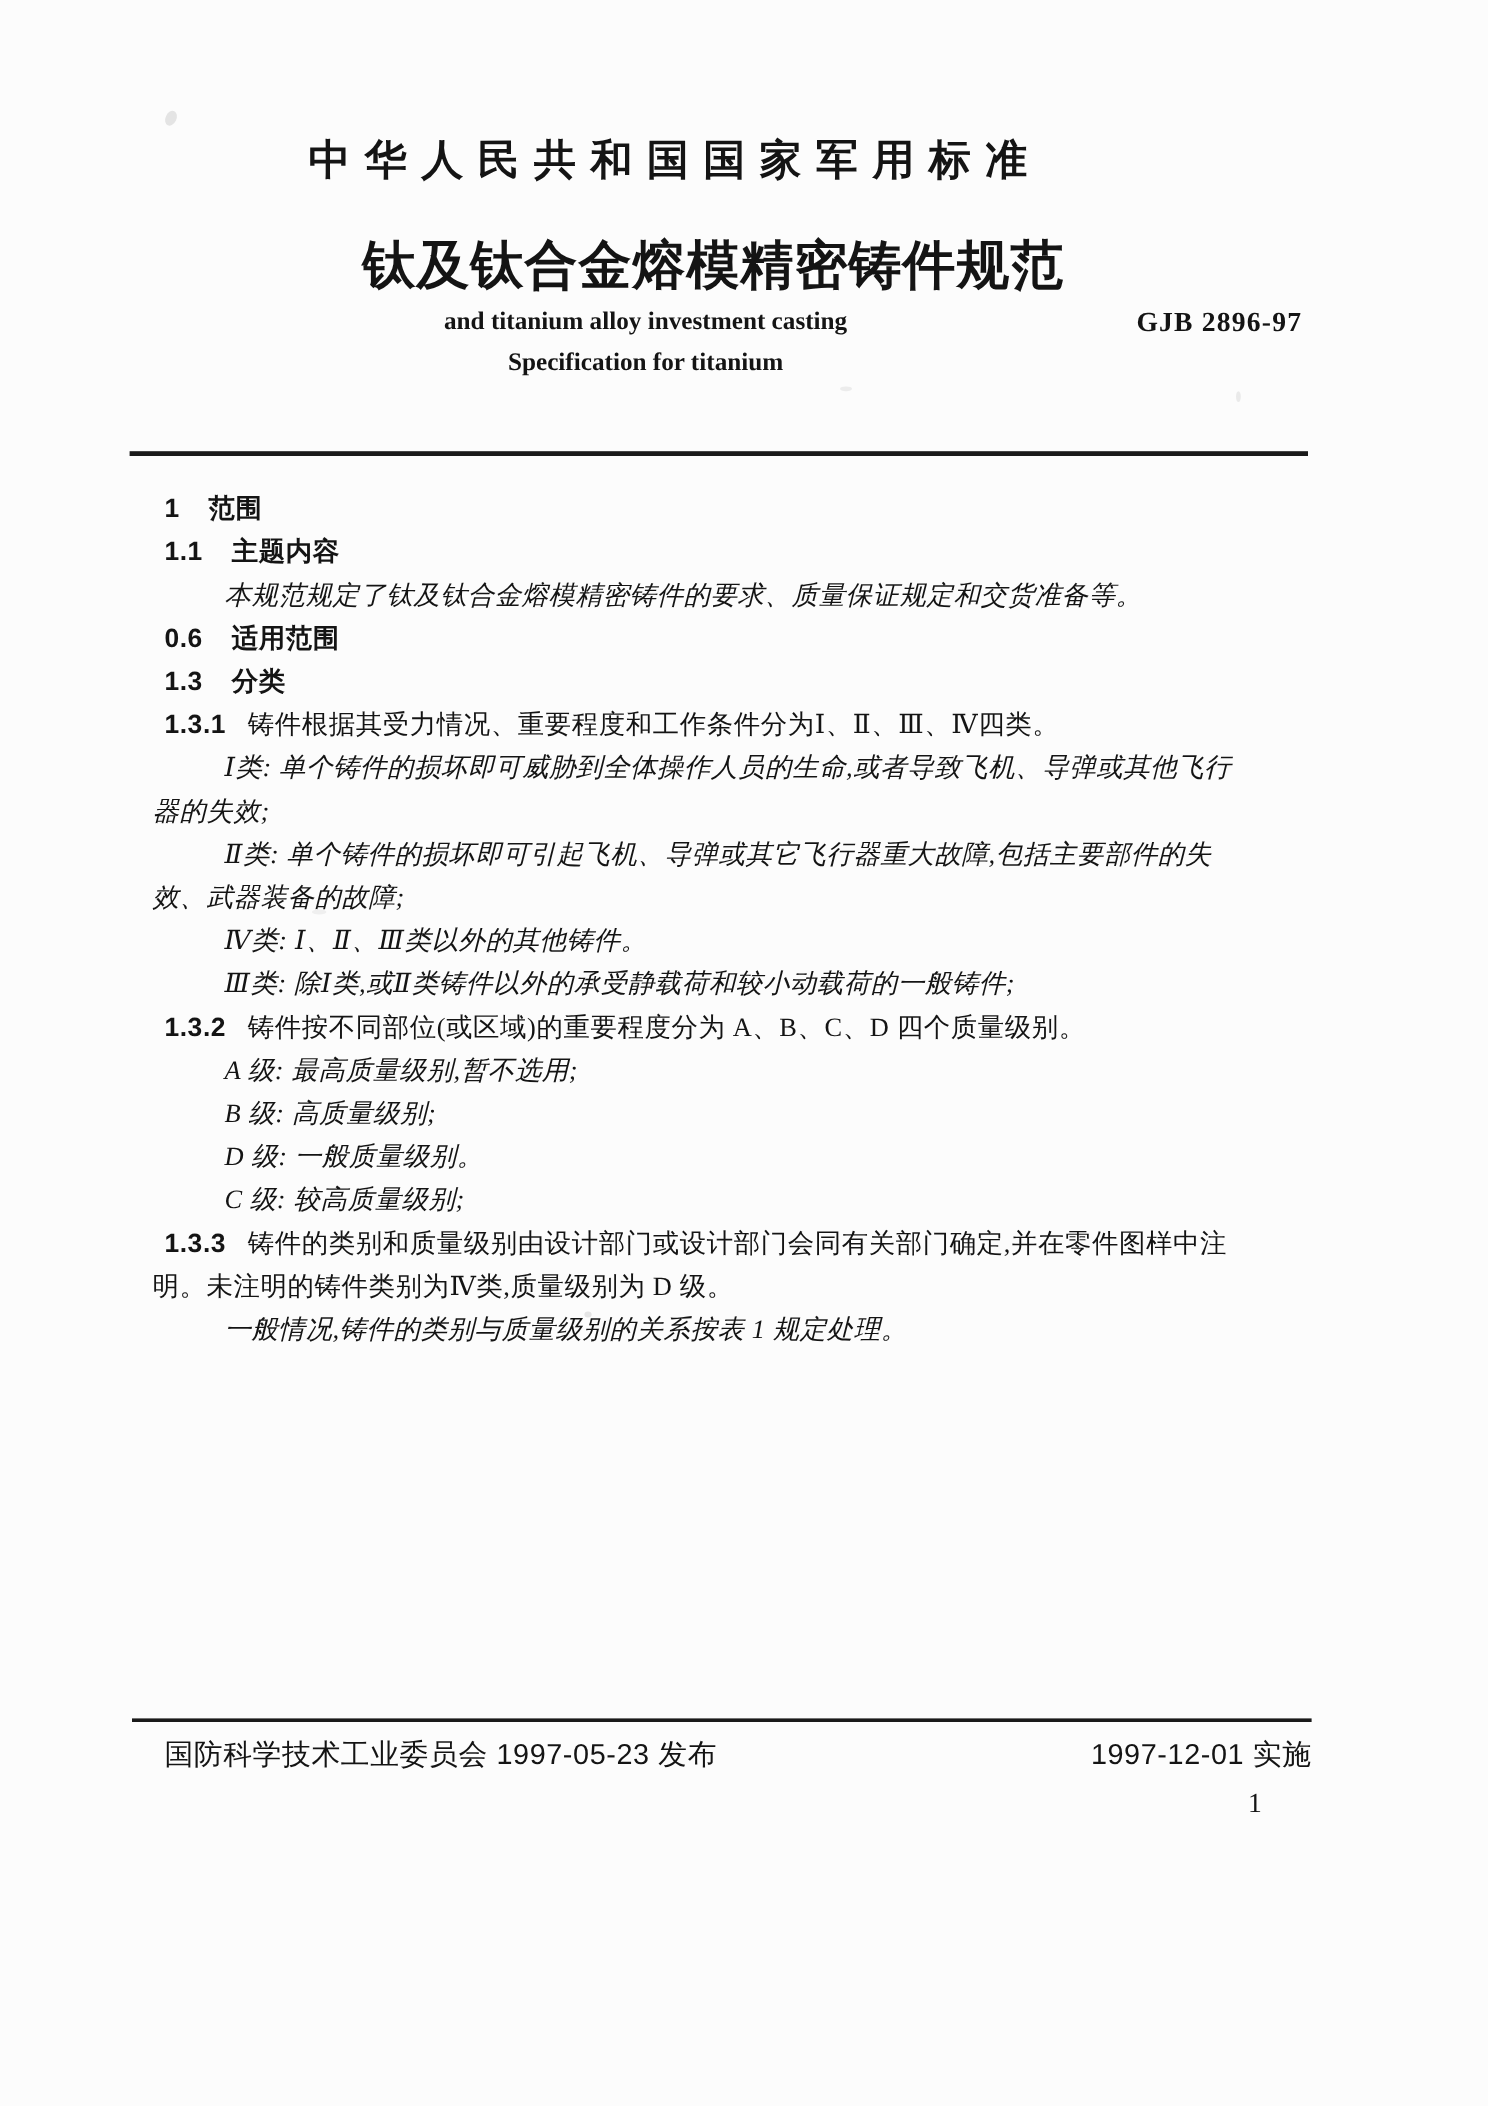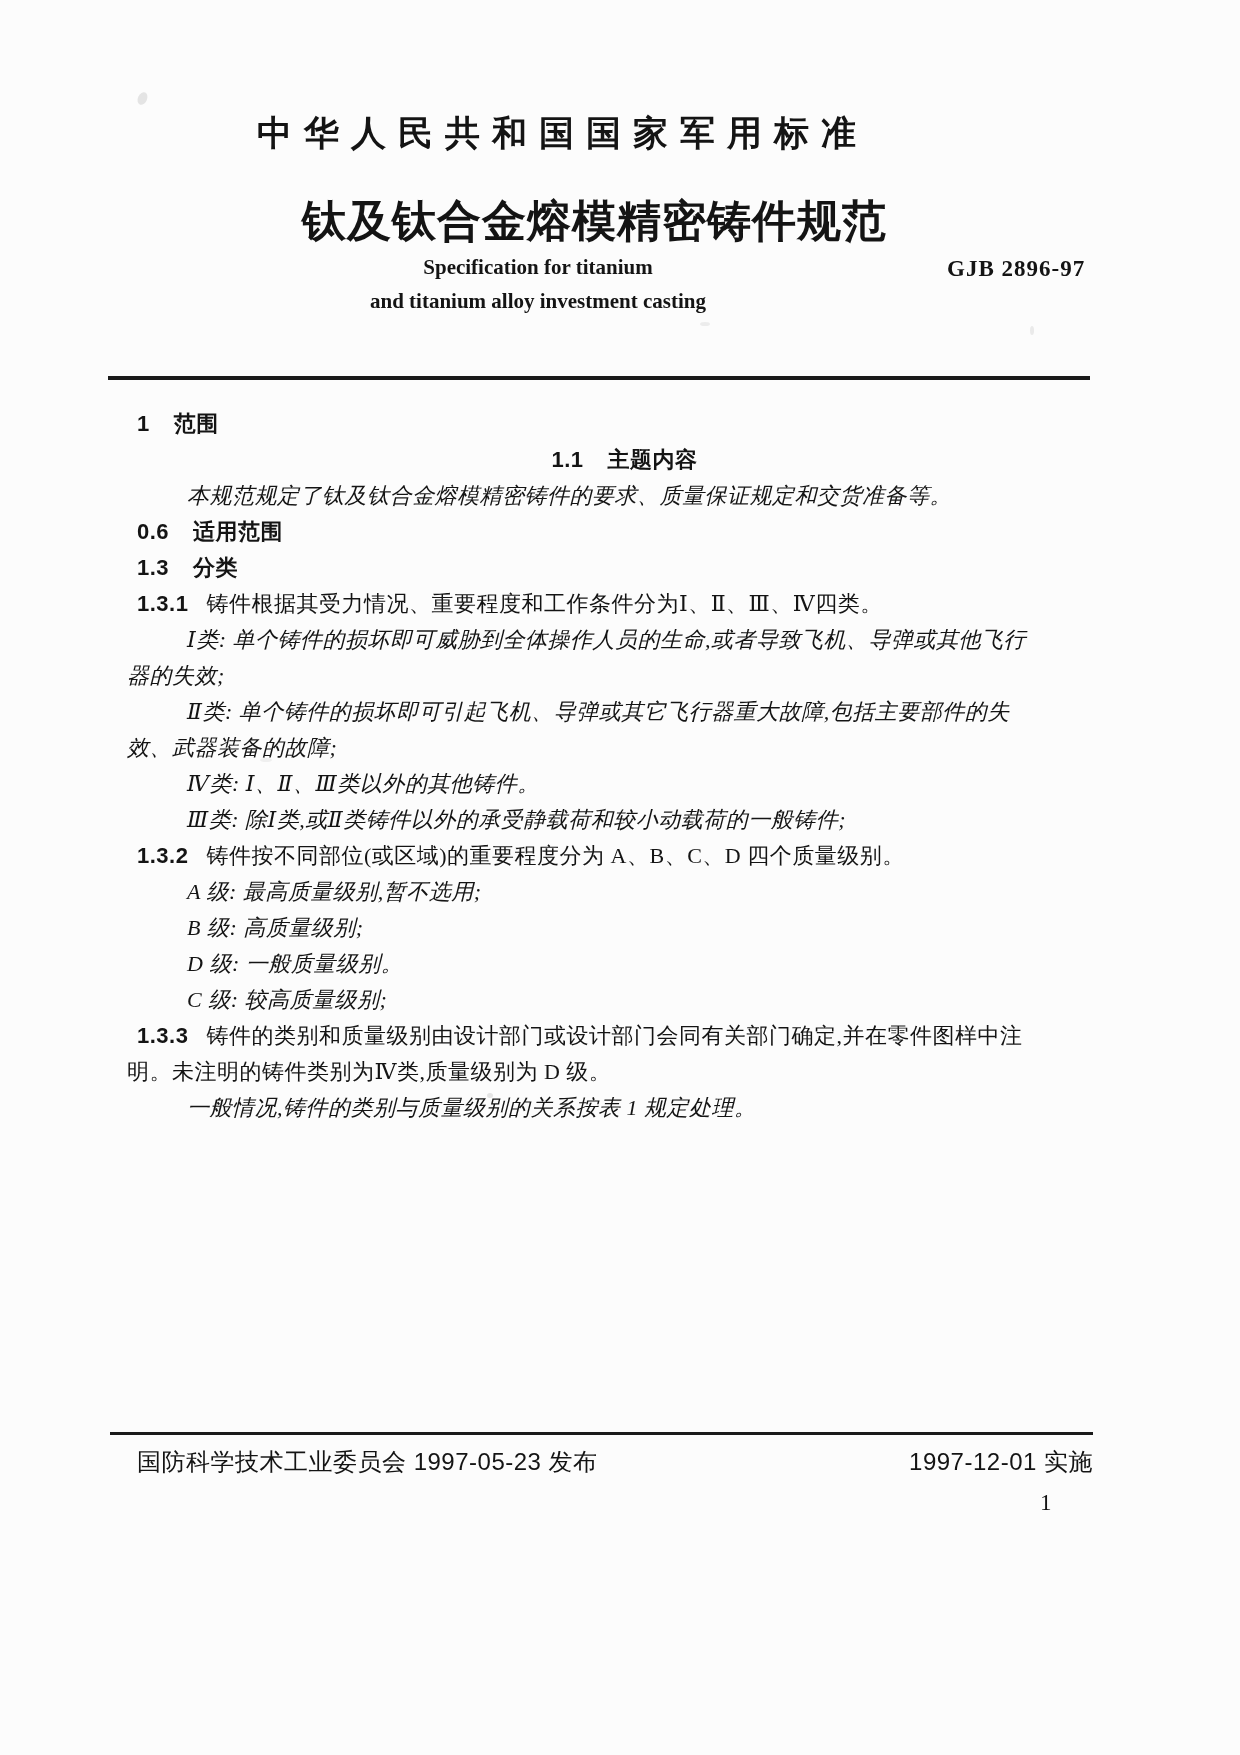--- a/index.html
+++ b/index.html
@@ -53,21 +53,21 @@
     font-family:"Liberation Sans","DejaVu Sans",sans-serif;
     font-weight:700; text-indent:10px;
   }
   .h1 .num, .h2 .num { margin-right:24px; font-style:normal; }
   .clause { text-indent:10px; }
   .clause .num {
     font-family:"Liberation Sans","DejaVu Sans",sans-serif;
     font-weight:700; margin-right:18px;
   }
   .item, .para { text-indent:60px;font-style:italic; }
-  .first-sub { margin-top:16px;text-align:center; }
+  .first-sub { margin-top:16px; }
 
   
   .footer-line {
     position:absolute; left:137px; top:1446px; width:956px;
     display:flex; justify-content:space-between;
     font-weight:400; font-size:24px; letter-spacing:0.5px;
     white-space:nowrap;
   }
   .page-number {
     position:absolute; left:1040px; top:1490px;
@@ -86,22 +86,22 @@
 </head>
 <body>
 
 <div class="page">
 
   <div class="std-type">中华人民共和国国家军用标准</div>
 
   <div class="title-zh">钛及钛合金熔模精密铸件规范</div>
 
   <div class="en-block">
+    <div>and titanium alloy investment casting</div>
     <div>Specification for titanium</div>
-    <div>and titanium alloy investment casting</div>
   </div>
 
   <div class="std-code">GJB 2896-97</div>
 
   <div class="rule top-rule"></div>
 
   <main id="body-blocks">
       <p class="blk h1"><b class="num">1</b><b>范围</b></p>
       <p class="blk h2 first-sub"><b class="num">1.1</b><b>主题内容</b></p>
       <p class="blk para"><span class="ltext">本规范规定了钛及钛合金熔模精密铸件的要求、质量保证规定和交货准备等。</span></p>

